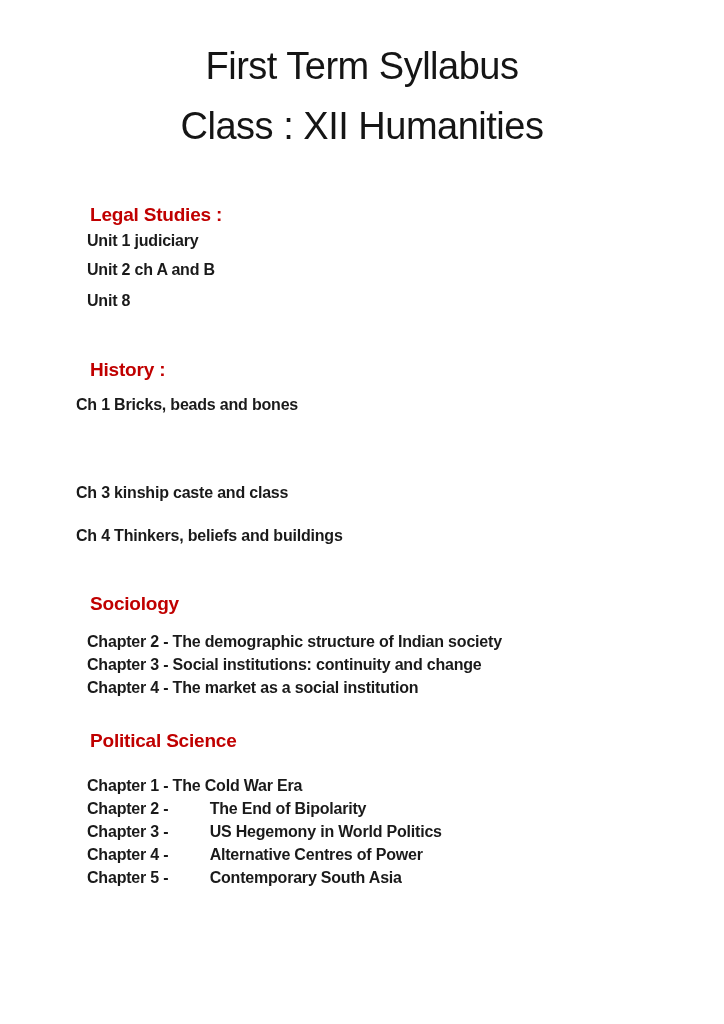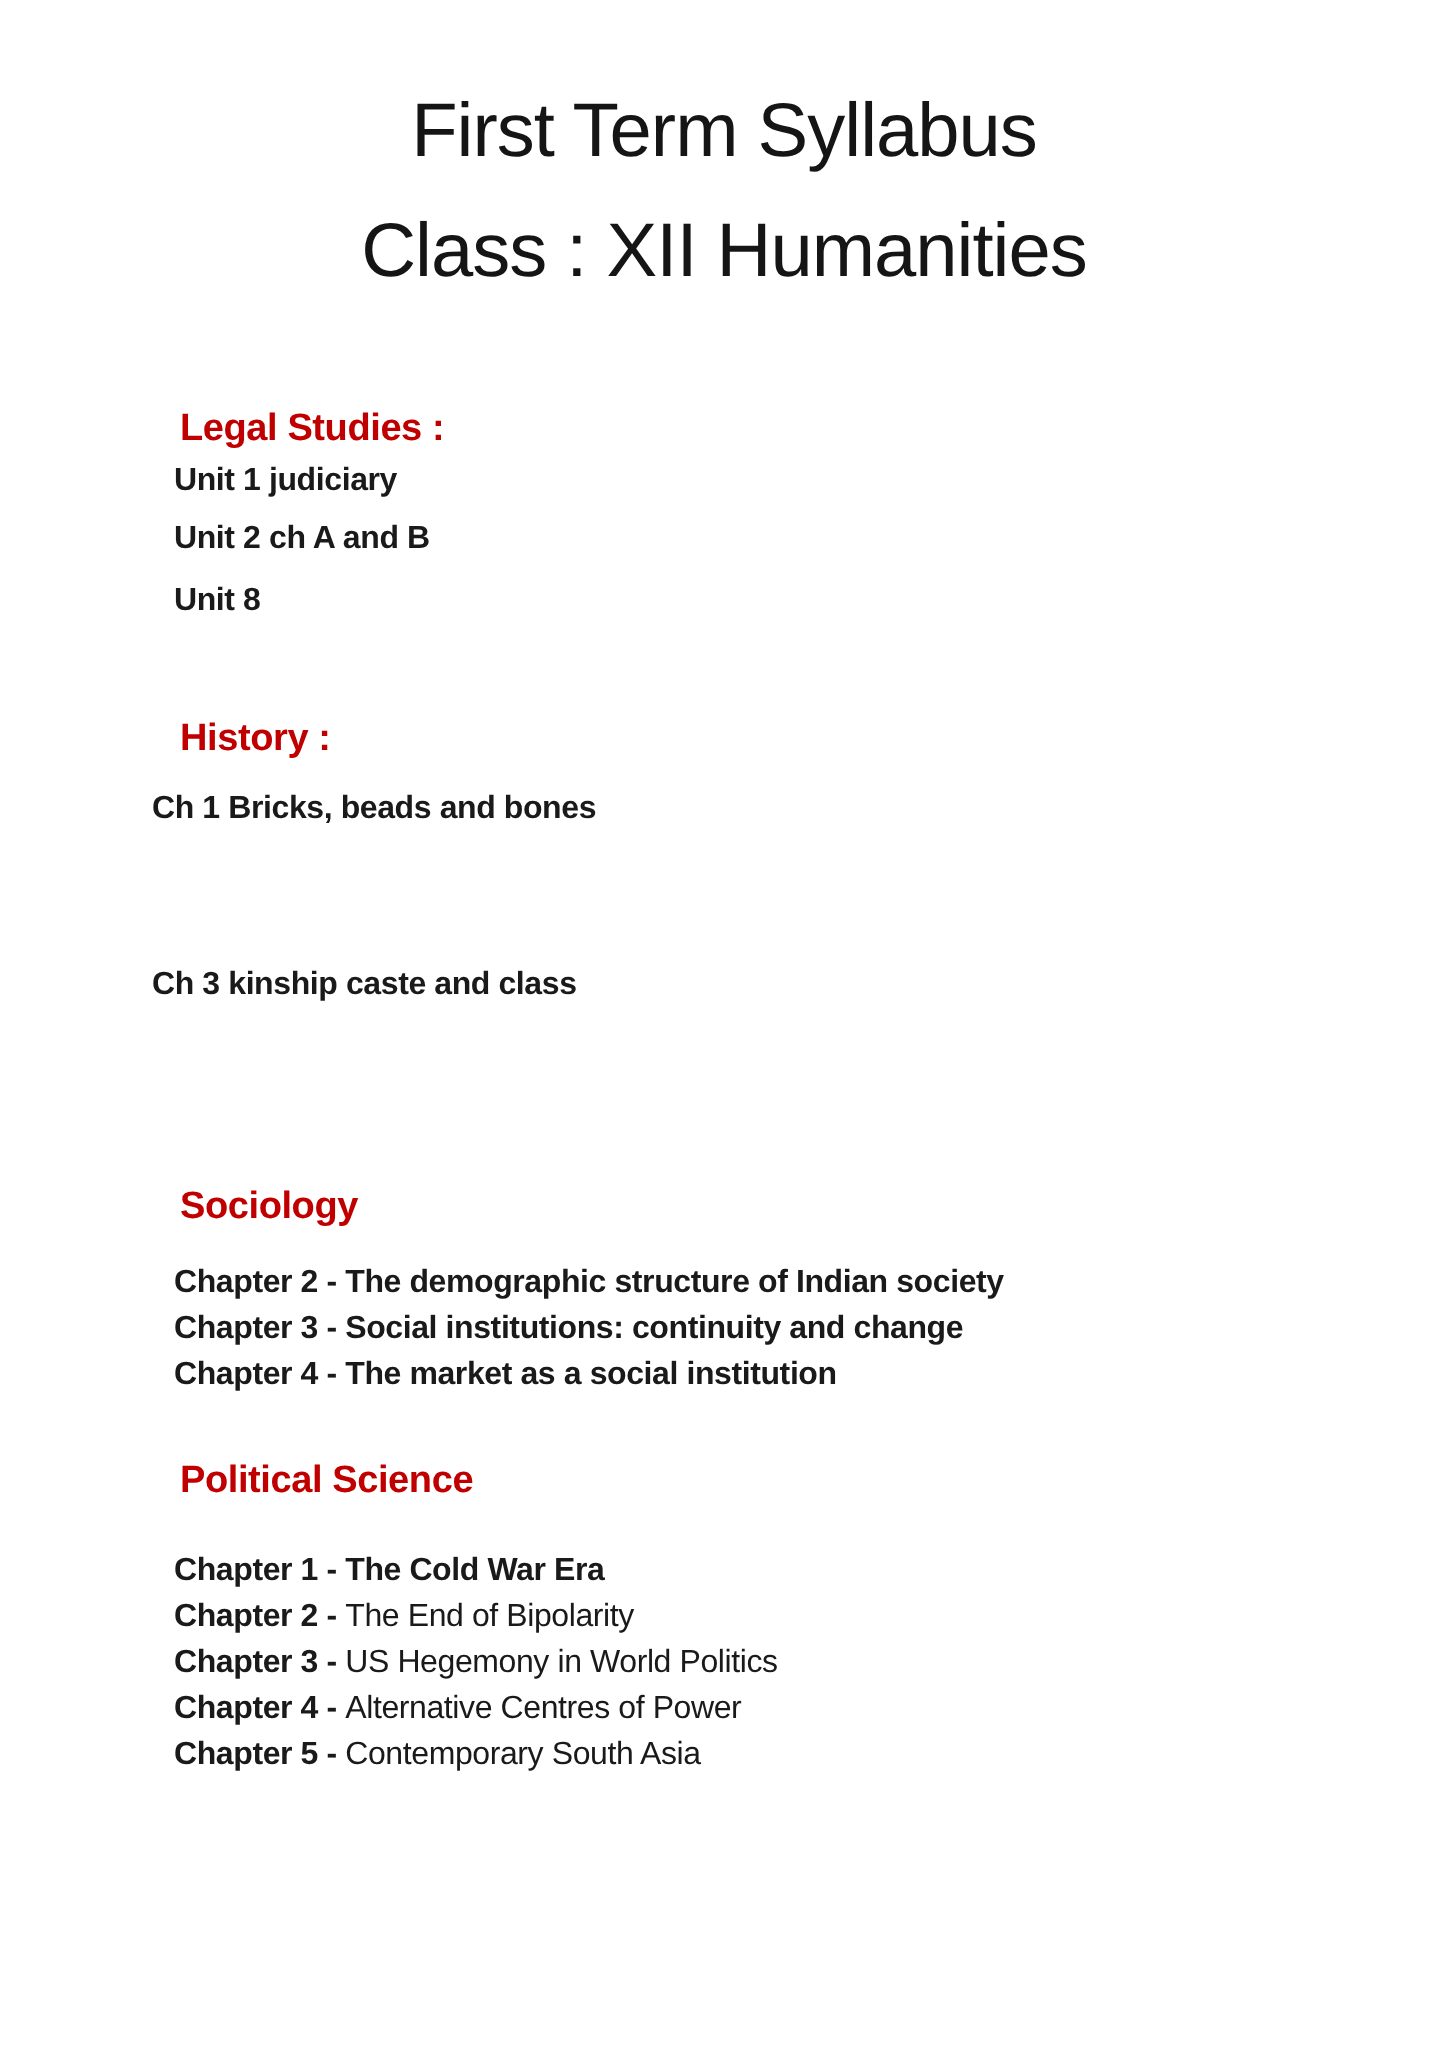--- a/index.html
+++ b/index.html
@@ -42,38 +42,39 @@
     font-size: 16px;
     line-height: 20px;
     font-weight: 600;
     color: var(--ink);
     letter-spacing: -0.2px;
     white-space: nowrap;
   }
   .ind  { left: 87px; }   
   .hist { left: 76px; }   
   .item .pre { font-weight: 600; margin-top: 37px; }
-  .item .reg { font-weight: 400; }
+  .item .reg { font-weight: 700; margin-left: 37px; }
 </style>
 </head>
 <body>
 
 <div class="page">
 
   <h1 class="title title-1">First Term Syllabus</h1>
   <h1 class="title title-2">Class : XII Humanities</h1>
 
   <h2 class="sec" style="top:204px">Legal Studies :</h2>
   <p class="item ind" style="top:231px">Unit 1 judiciary</p>
   <p class="item ind" style="top:260px">Unit 2 ch A and B</p>
   <p class="item ind" style="top:291px">Unit 8</p>
 
   <h2 class="sec" style="top:359px">History :</h2>
   <p class="item hist" style="top:395px">Ch 1 Bricks, beads and bones</p>
   <p class="item hist" style="top:483px">Ch 3 kinship caste and class</p>
+  <p class="item hist" style="top:526px">Ch 4 Thinkers, beliefs and buildings</p>
 
   <h2 class="sec" style="top:593px">Sociology</h2>
   <p class="item ind" style="top:632px">Chapter 2 - The demographic structure of Indian society</p>
   <p class="item ind" style="top:655px">Chapter 3 - Social institutions: continuity and change</p>
   <p class="item ind" style="top:678px">Chapter 4 - The market as a social institution</p>
 
   <h2 class="sec" style="top:730px">Political Science</h2>
   <p class="item ind" style="top:776px"><span class="pre">Chapter 1 - The Cold War Era</span></p>
   <p class="item ind" style="top:799px"><span class="pre">Chapter 2 - </span><span class="reg">The End of Bipolarity</span></p>
   <p class="item ind" style="top:822px"><span class="pre">Chapter 3 - </span><span class="reg">US Hegemony in World Politics</span></p>

